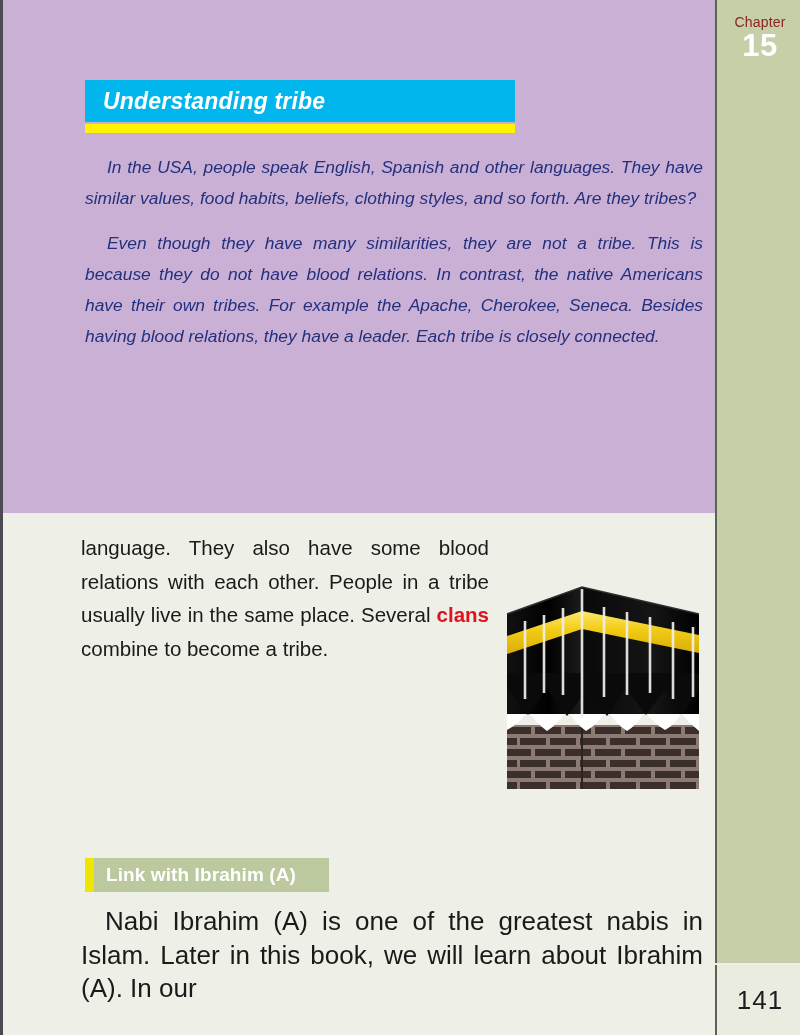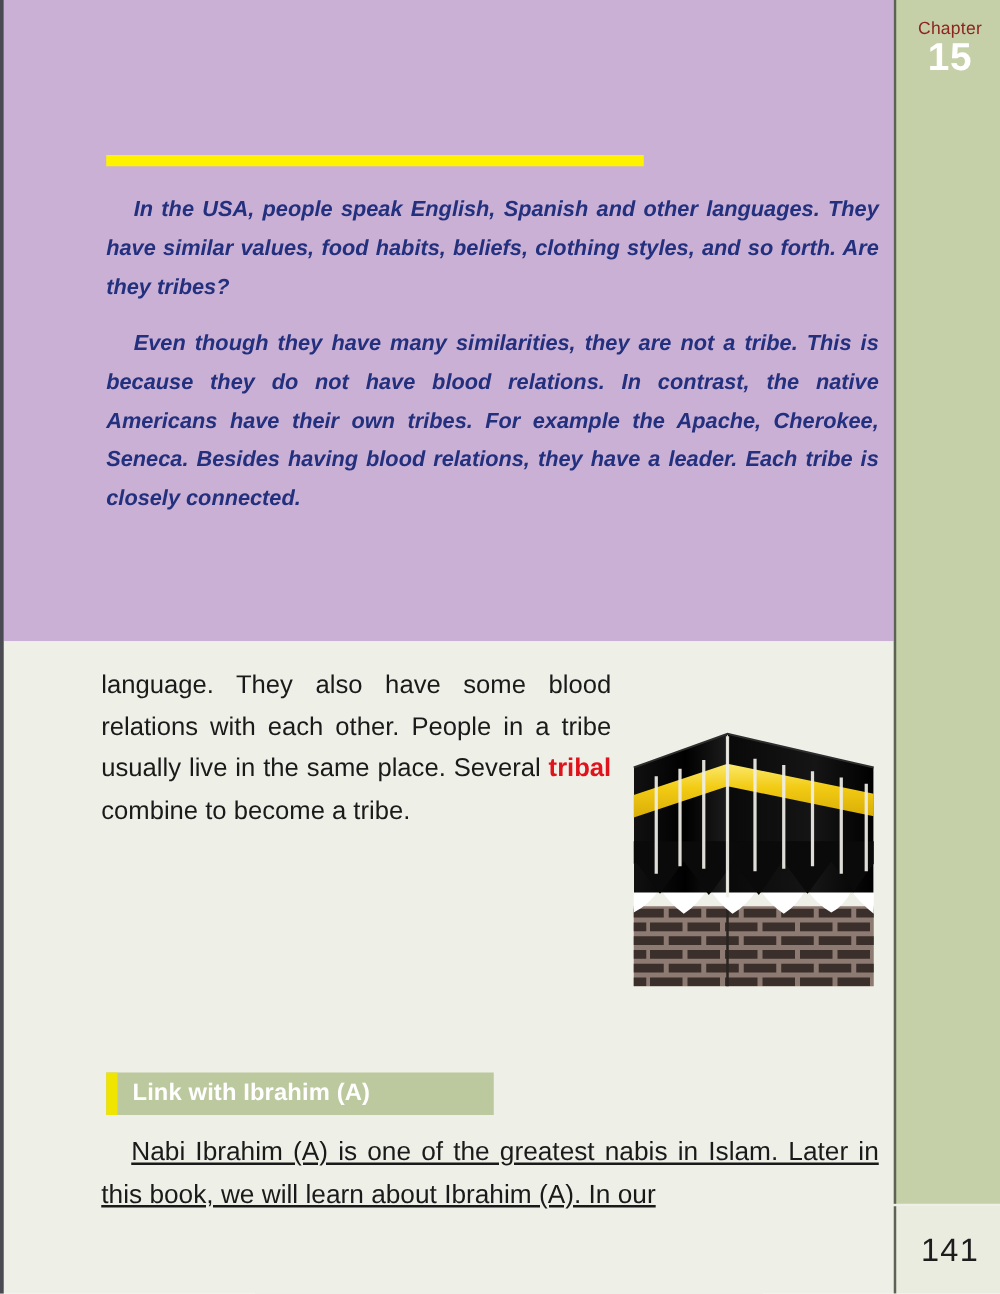--- a/index.html
+++ b/index.html
@@ -112,21 +112,21 @@
   .purple-body {
     position: absolute;
     top: 152px;
     left: 82px;
     width: 618px;
   }
   .purple-body p {
     margin: 0 0 14px 0;
     color: #22307e;
     font-style: italic;
-    font-weight: bold;
+    font-weight: normal;
     font-size: 17.4px;
     line-height: 31px;
     text-indent: 22px;
     text-align: justify;
   }
   .purple-body p:last-child { margin-bottom: 0; }
 
   
   .cream-area {
     position: absolute;
@@ -169,21 +169,21 @@
     height: 218px;
     margin: 42px 0 6px 14px;
     shape-outside: margin-box;
   }
   .kaaba-float svg { display: block; width: 100%; height: 100%; }
 
   .link-banner {
     position: absolute;
     top: 345px;
     left: 82px;
-    width: 310px;
+    width: 244px;
     height: 34px;
     background: #bcc99e;
     border-left: 9px solid #f0e500;
     box-sizing: border-box;
     display: flex;
     align-items: center;
   }
   .link-banner .link-text {
     color: #ffffff;
     font-weight: bold;
@@ -194,34 +194,36 @@
 
   .closing-body {
     position: absolute;
     top: 392px;
     left: 78px;
     width: 622px;
   }
   .closing-body p {
     margin: 0;
     color: #1a1a1a;
-    font-size: 21px;
+    font-size: 26px;
     line-height: 33.5px;
     text-indent: 24px;
     text-align: justify;
-    text-decoration: underline;
   }
 </style>
 </head>
 <body>
 
 <div id="page">
 
   <div class="purple-panel">
 
+    <div class="title-banner">
+      <span class="title-text">Understanding tribe</span>
+    </div>
     <div class="title-underline"></div>
 
     <div class="purple-body">
       <p>In the USA, people speak English, Spanish and other languages. They have similar values, food habits, beliefs, clothing styles, and so forth. Are they tribes?</p>
       <p>Even though they have many similarities, they are not a tribe. This is because they do not have blood relations. In contrast, the native Americans have their own tribes. For example the Apache, Cherokee, Seneca. Besides having blood relations, they have a leader. Each tribe is closely connected.</p>
     </div>
   </div>
 
   <div class="cream-area">
 
@@ -333,21 +335,21 @@
             <line x1="124" y1="39" x2="124" y2="122"></line>
             <line x1="147" y1="44" x2="147" y2="120"></line>
             <line x1="170" y1="49" x2="170" y2="126"></line>
             <line x1="190" y1="54" x2="190" y2="124"></line>
           </g>
 
           <polyline points="4,41 79,14 196,41" fill="none" stroke="#2e2e2e" stroke-width="1.5"></polyline>
         </svg>
       </div>
 
-      <p class="para-continued"><span>language. They also have some blood relations with each other. People in a tribe usually live in the same place. Several </span><span class="kw-red">tribal</span><span> combine to become a tribe.</span></p>
+      <p class="para-continued"><span>language. They also have some blood relations with each other. People in a tribe usually live in the same place. Several </span><span class="kw-red">clans</span><span> combine to become a tribe.</span></p>
 
     </div>
 
     <div class="link-banner">
       <span class="link-text">Link with Ibrahim (A)</span>
     </div>
 
     <div class="closing-body">
       <p>Nabi Ibrahim (A) is one of the greatest nabis in Islam. Later in this book, we will learn about Ibrahim (A).  In our</p>
     </div>

